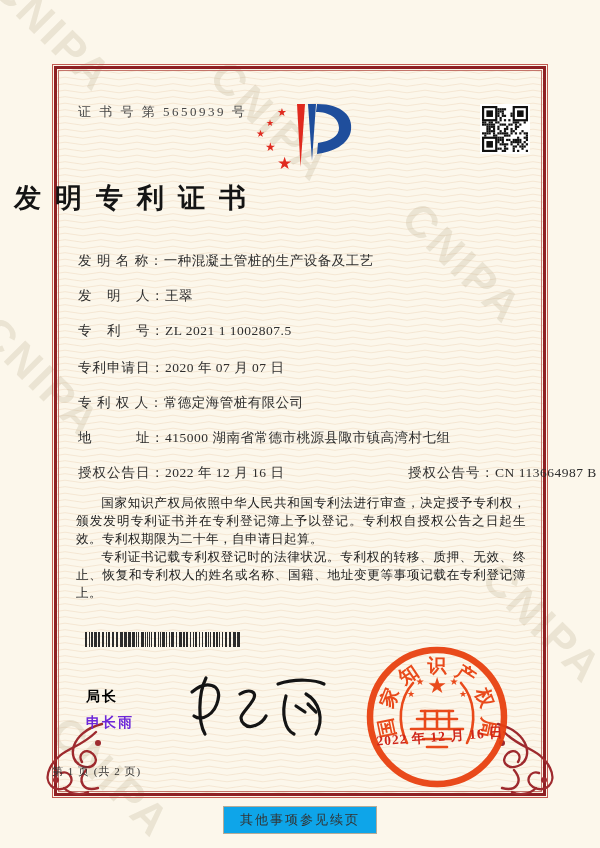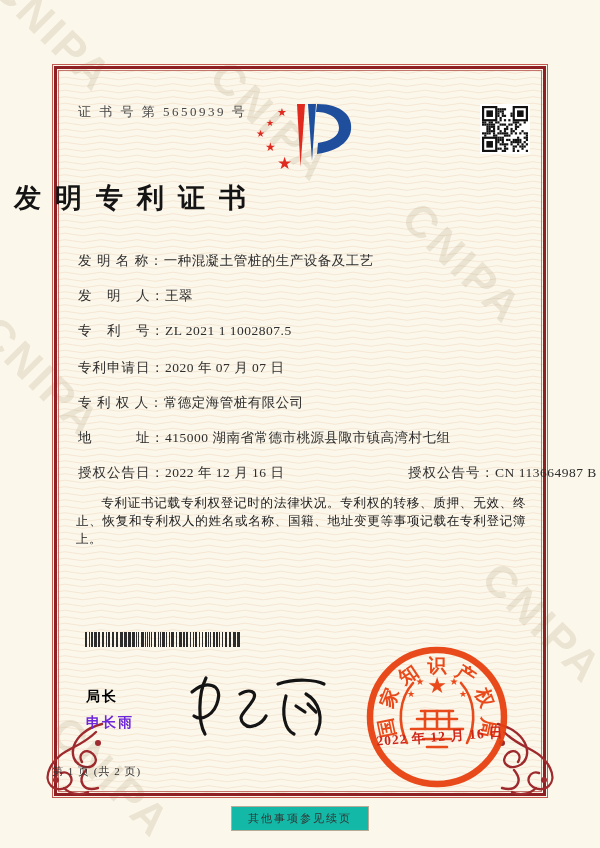--- a/index.html
+++ b/index.html
@@ -71,22 +71,22 @@
     position:absolute;left:362px;top:728px;width:156px;text-align:center;
     font-size:13.5px;font-weight:bold;color:#cf2418;letter-spacing:1px;
     transform:rotate(-4deg);z-index:5;white-space:nowrap;
   }
   .page-footer{
     position:absolute;left:52px;top:757px;width:496px;
     font-size:11px;color:#333;letter-spacing:1px;margin-top:7px;
   }
   .cont-box{
     position:absolute;left:50%;top:806px;transform:translateX(-50%);
-    border:1px solid #b5ab97;background:#14b8a6;
-    padding:4px 16px;font-size:11px;color:#333;letter-spacing:2px;
+    border:1px solid #b5ab97;background:#0ea5e9;
+    padding:4px 16px;font-size:13px;color:#333;letter-spacing:2px;
     white-space:nowrap;z-index:3;
   }
   .ornament{position:absolute;z-index:2;width:78px;height:84px;}
   .orn-bl{left:36px;bottom:46px;}
   .orn-br{right:36px;bottom:46px;transform:scaleX(-1);}
 </style>
 </head>
 <body>
 
 <svg class="guilloche" width="488" height="726" id="guilloche">
@@ -425,20 +425,21 @@
     <span class="field-label">地　　　址：</span><span class="field-value">415000 湖南省常德市桃源县陬市镇高湾村七组</span>
   </div>
   <div class="field-row" style="top:464px;width:450px">
     <span class="field-label">授权公告日：</span><span class="field-value">2022 年 12 月 16 日</span>
     <span class="grant-no">
       <span class="field-label">授权公告号：</span><span class="field-value">CN 113664987 B</span>
     </span>
   </div>
 
   <div class="paras">
+    <p>国家知识产权局依照中华人民共和国专利法进行审查，决定授予专利权，颁发发明专利证书并在专利登记簿上予以登记。专利权自授权公告之日起生效。专利权期限为二十年，自申请日起算。</p>
     <p>专利证书记载专利权登记时的法律状况。专利权的转移、质押、无效、终止、恢复和专利权人的姓名或名称、国籍、地址变更等事项记载在专利登记簿上。</p>
   </div>
 
   <svg class="barcode" id="barcode" viewBox="0 0 157 15" preserveAspectRatio="none">
       <rect x="0" y="0" width="2" height="15" fill="#2c2c2c"></rect>
       <rect x="4" y="0" width="1" height="15" fill="#2c2c2c"></rect>
       <rect x="6" y="0" width="2" height="15" fill="#2c2c2c"></rect>
       <rect x="9" y="0" width="3" height="15" fill="#2c2c2c"></rect>
       <rect x="13" y="0" width="2" height="15" fill="#2c2c2c"></rect>
       <rect x="17" y="0" width="2" height="15" fill="#2c2c2c"></rect>

